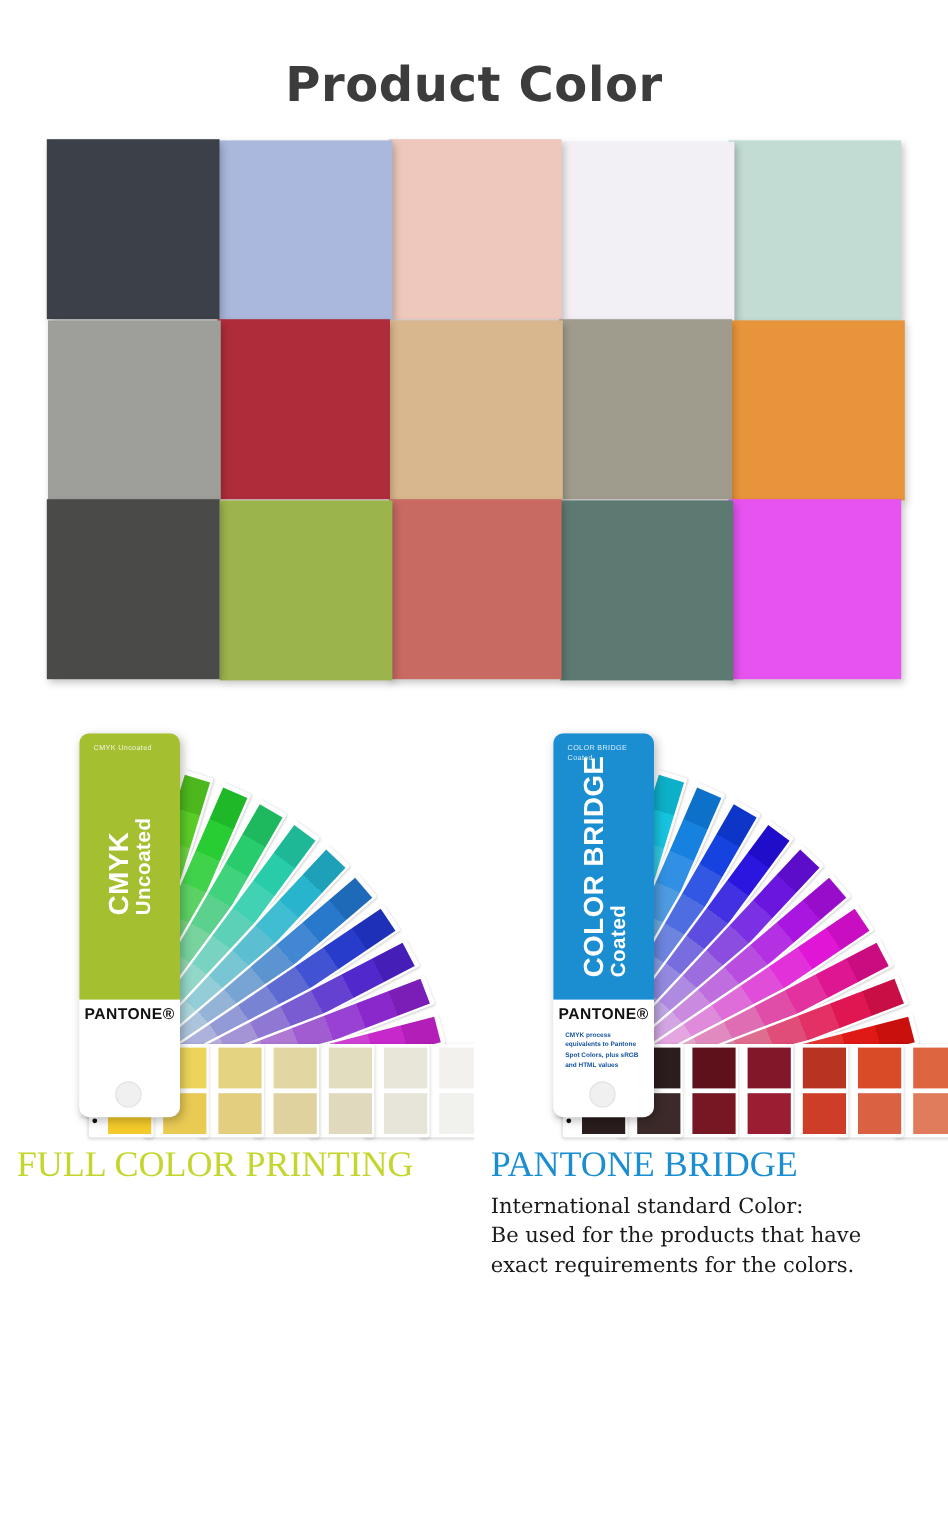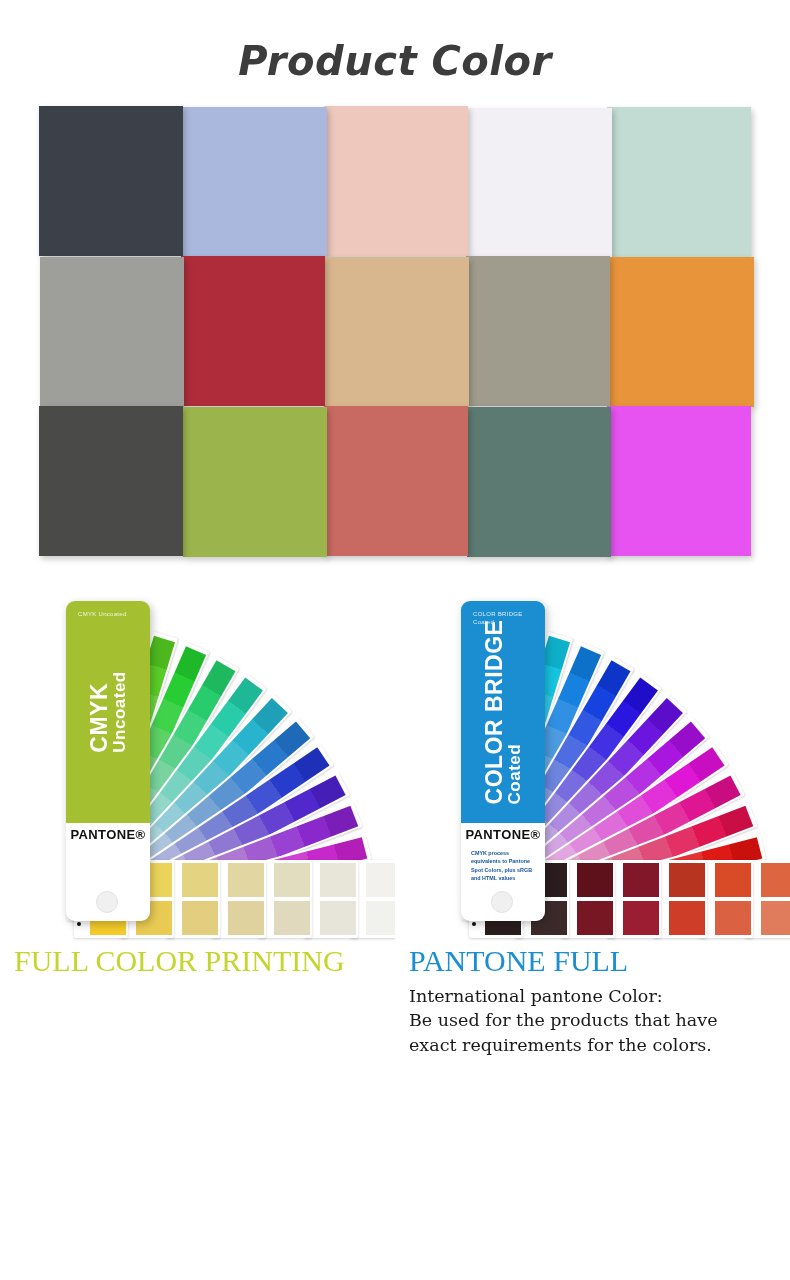--- a/index.html
+++ b/index.html
@@ -12,23 +12,22 @@
   }
   .page { position: relative; width: 790px; height: 1280px; background:#fff; }
 
   
   .title {
     text-align: center;
     font-size: 40px;
     font-weight: bold;
     color: #3c3c3c;
     letter-spacing: 0.5px;
-    padding-top: 38px;
+    padding-top: 48px;
     font-family: "DejaVu Sans", sans-serif;
-    font-style: italic;
   }
   .subtitle-wrap { display:flex; justify-content:center; margin-top: 16px; }
   .subtitle {
     background: #4d4d4d;
     color: #ffffff;
     border-radius: 22px;
     font-size: 17px;
     padding: 10px 26px 11px 26px;
     white-space: nowrap;
     font-family: "DejaVu Sans", sans-serif;
@@ -513,20 +512,20 @@
           </div>
         </div>
       </div>
   </div>
 
   <div class="bottom">
     <div class="bcol bcol-left">
       <div class="bhead green">FULL COLOR PRINTING</div>
     </div>
     <div class="bcol bcol-right">
-      <div class="bhead blue">PANTONE FULL</div>
-      <div class="bbody">International pantone Color:
+      <div class="bhead blue">PANTONE BRIDGE</div>
+      <div class="bbody">International standard Color:
 Be used for the products that have
 exact requirements for the colors.</div>
     </div>
   </div>
 
 </div>
 
 </body></html>

